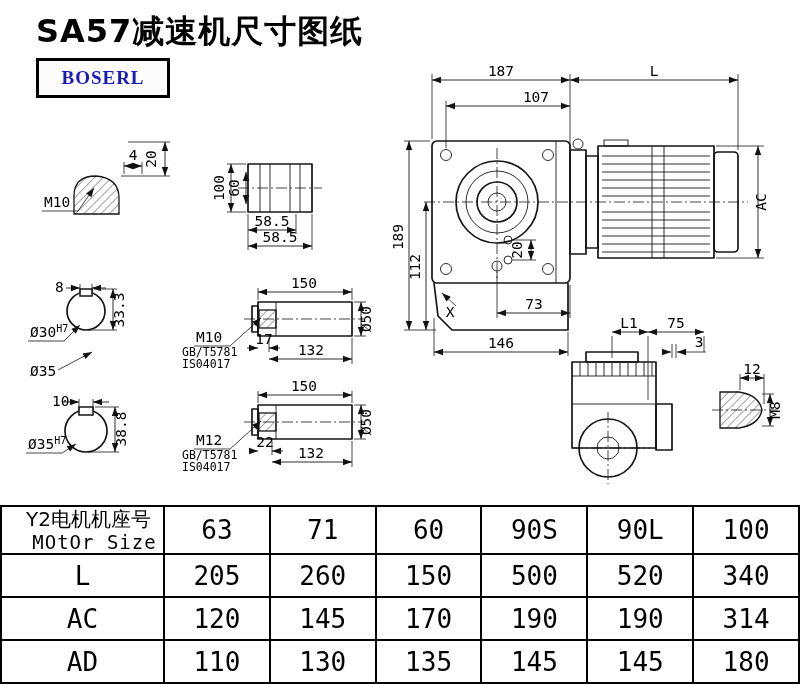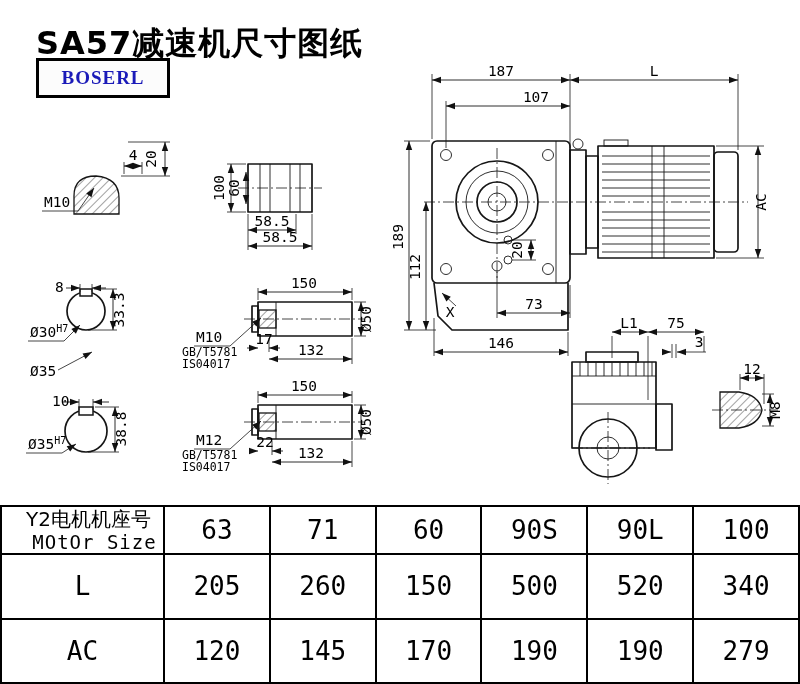--- a/index.html
+++ b/index.html
@@ -1,17 +1,17 @@
 <!DOCTYPE html>
 <html><head>
 <meta charset="utf-8">
 <style>
   html,body{margin:0;padding:0;}
   body{width:800px;height:684px;position:relative;background:#fff;font-family:"Liberation Sans",sans-serif;overflow:hidden;}
-  #page-title{position:absolute;left:36px;top:10px;font-size:32px;font-weight:bold;color:#000;font-family:"DejaVu Sans",sans-serif;letter-spacing:1px;margin-top:12px;}
+  #page-title{position:absolute;left:36px;top:10px;font-size:32px;font-weight:bold;color:#000;font-family:"DejaVu Sans",sans-serif;letter-spacing:1px;}
   #brand-box{position:absolute;left:36px;top:58px;width:128px;height:34px;border:3px solid #000;background:#fcfcfc;display:flex;align-items:center;justify-content:center;}
   #brand-box span{font-family:"Liberation Serif",serif;font-weight:bold;font-size:19px;color:#1a1ab8;letter-spacing:1px;}
   #drawing{position:absolute;left:0;top:0;}
   .p{fill:none;stroke:#161616;stroke-width:1.7;stroke-linejoin:round;}
   .pw{fill:#fff;stroke:#161616;stroke-width:1.5;}
   .t{fill:none;stroke:#161616;stroke-width:0.9;}
   .h{fill:url(#hh);stroke:#161616;stroke-width:1.3;}
   .e{fill:none;stroke:#161616;stroke-width:0.8;}
   .d,.d2{fill:none;stroke:#161616;stroke-width:0.9;}
   .c{fill:none;stroke:#161616;stroke-width:0.8;stroke-dasharray:11 3 2 3;}
@@ -316,16 +316,25 @@
       <td>520</td>
       <td>340</td>
     </tr>
     <tr>
       <td>AC</td>
       <td>120</td>
       <td>145</td>
       <td>170</td>
       <td>190</td>
       <td>190</td>
-      <td>279</td>
+      <td>314</td>
+    </tr>
+    <tr>
+      <td>AD</td>
+      <td>110</td>
+      <td>130</td>
+      <td>135</td>
+      <td>145</td>
+      <td>145</td>
+      <td>180</td>
     </tr>
   </tbody>
 </table>
 
 </body></html>

